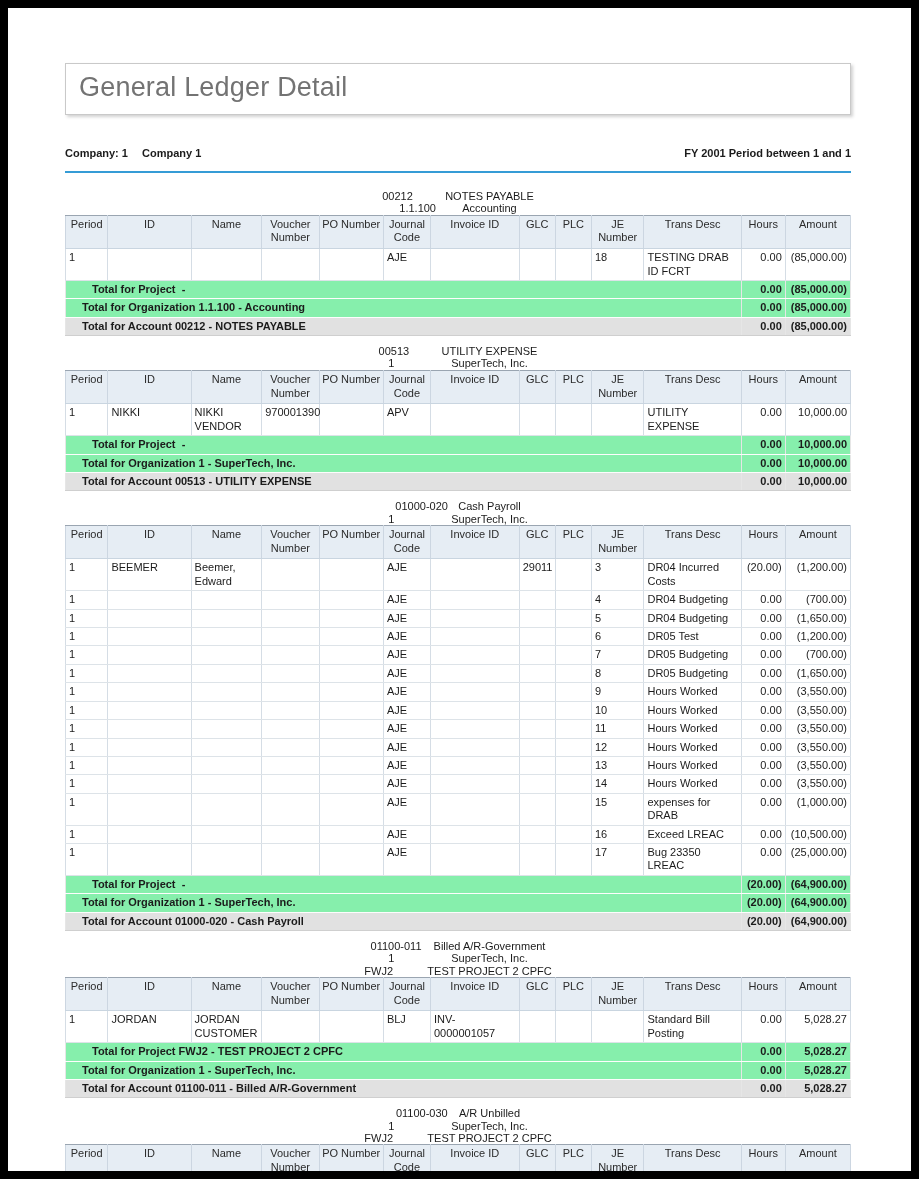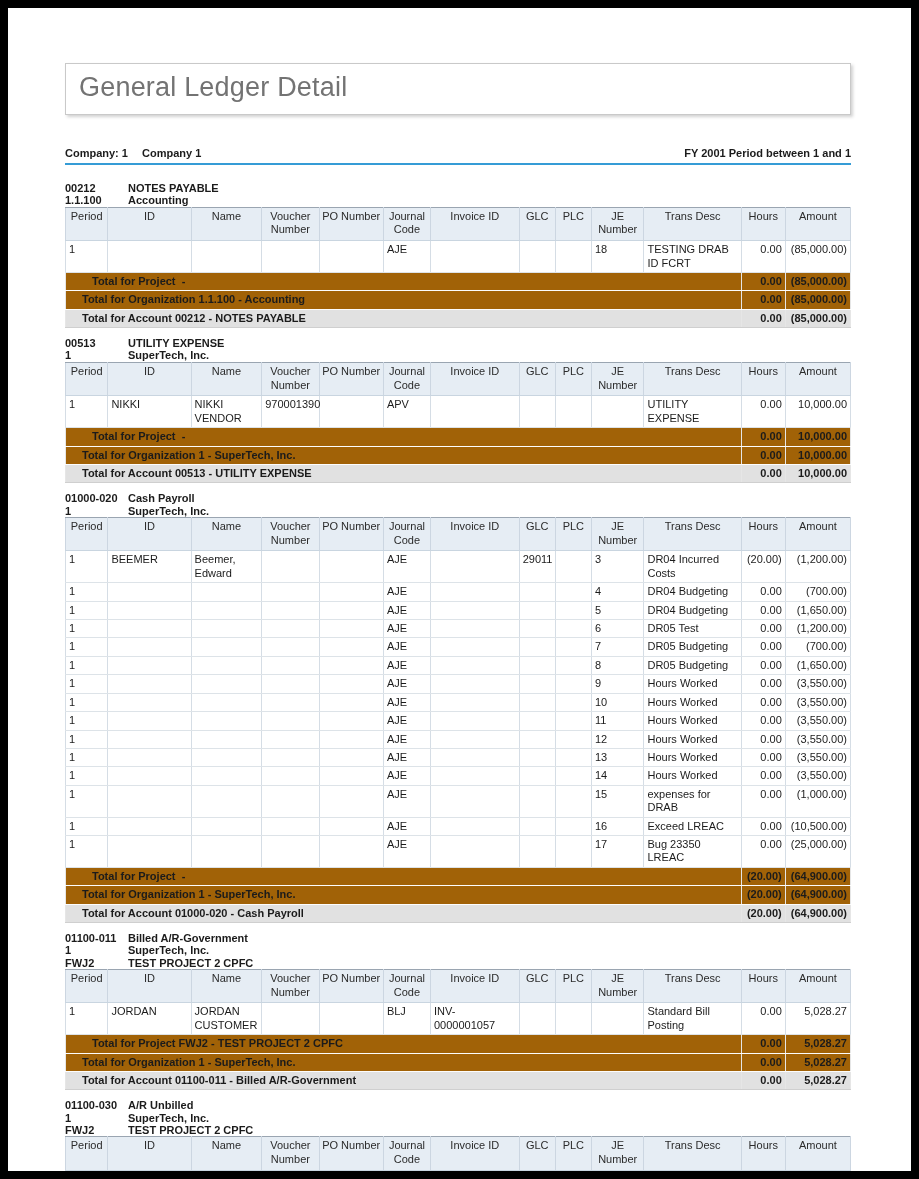--- a/index.html
+++ b/index.html
@@ -32,29 +32,29 @@
     color: #737373;
     letter-spacing: 0.2px;
   }
   
   .company-bar {
     display: flex;
     justify-content: space-between;
     align-items: flex-end;
     font-size: 11px;
     font-weight: bold;
-    padding-bottom: 4px;
+    padding-bottom: 12px;
     border-bottom: 2px solid #359cd6;
     margin-top: 32px;
   }
   .company-left span { margin-right: 14px; }
   .sections { margin-top: 17px; }
   
   .section { margin-bottom: 9px; }
-  .sec-line { display: flex; font-size: 11px; font-weight: bold; line-height: 1.12; }
+  .sec-line { display: flex; font-size: 11px; font-weight: normal; line-height: 1.12; justify-content: center; }
   .sec-code { width: 63px; flex: none; }
   
   table {
     width: 100%;
     border-collapse: collapse;
     table-layout: fixed;
     font-size: 11px;
   }
   col.w-period { width: 5.4%; }
   col.w-id     { width: 10.6%; }
@@ -89,21 +89,21 @@
     border-bottom: 1px solid #dde3e8;
     padding: 2px 3px;
     vertical-align: top;
     line-height: 1.22;
     background: #fff;
     word-wrap: normal;
   }
   td.col-hours, td.col-amount { text-align: right; }
   
   tr.total-row td {
-    background: #a16207;
+    background: #86efac;
     font-weight: bold;
     border-bottom: 1px solid #fdfdfd;
     border-left: 1px solid #e6e6e6;
     border-right: 1px solid #e6e6e6;
   }
   tr.total-account td { background: #e1e1e1; border-bottom: 1px solid #cfcfcf; }
   td.total-label { white-space: pre-wrap; }
   tr.total-project td.total-label { padding-left: 26px; }
   tr.total-org td.total-label     { padding-left: 16px; }
   tr.total-account td.total-label { padding-left: 16px; }

